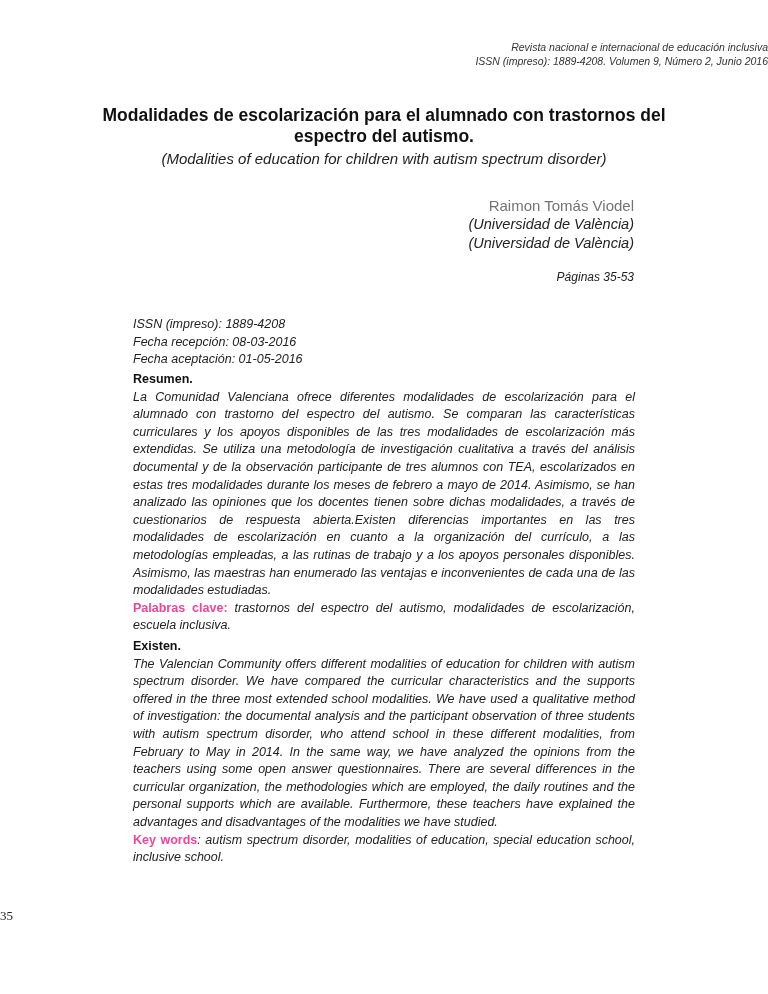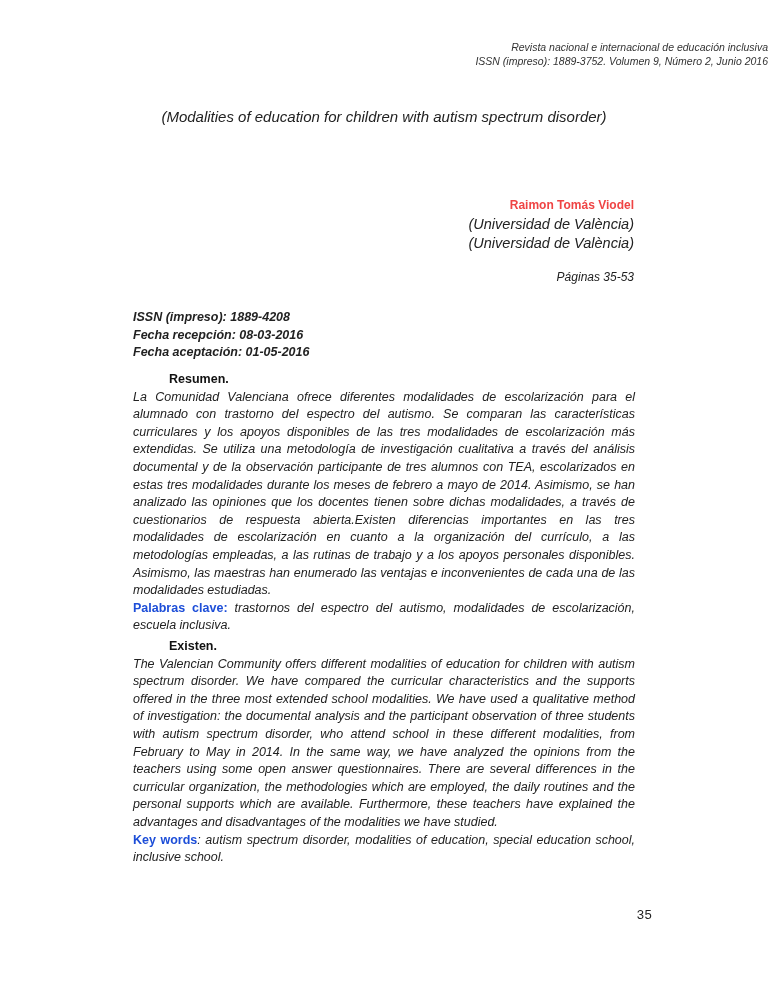--- a/index.html
+++ b/index.html
@@ -15,51 +15,52 @@
   .title-block { position: absolute; top: 105px; left: 100px; width: 568px; text-align: center; }
   .title {
     font-weight: bold; font-size: 17.5px; line-height: 21px; color: #111;
   }
   .subtitle {
     font-style: italic; font-size: 15px; line-height: 20px; color: #222; margin-top: 2px;
   }
   .authors {
     position: absolute; top: 196px; right: 134px; text-align: right; width: 400px;
   }
-  .author-name { font-weight: bold; font-size: 12px; line-height: 19px; color: #ef4444; }
+  .author-name { font-weight: normal; font-size: 15px; line-height: 19px; color: #737373; }
   .affil { font-style: italic; font-size: 14.5px; line-height: 19px; color: #222; }
   .pages-ref {
     position: absolute; top: 270px; right: 134px; font-style: italic; font-size: 12px; color: #222;
   }
   .meta {
-    position: absolute; top: 309px; left: 133px; font-style: italic; font-size: 12.5px; line-height: 17.5px; color: #222; font-weight: bold;
+    position: absolute; top: 316px; left: 133px; font-style: italic; font-size: 12.5px; line-height: 17.5px; color: #222;
   }
   .section { position: absolute; left: 133px; width: 502px; font-size: 12.5px; line-height: 17.6px; }
-  .section-heading { font-weight: bold; color: #111; margin-left: 36px; }
+  .section-heading { font-weight: bold; color: #111; }
   .body-text { font-style: italic; text-align: justify; color: #222; }
-  .kw-label { font-weight: bold; font-style: normal; color: #1d4ed8; }
+  .kw-label { font-weight: bold; font-style: normal; color: #ec4899; }
   .kw-text { font-style: italic; color: #222; }
   .resumen { top: 371px; }
   .abstract { top: 638px; }
   .page-number {
-    position: absolute; top: 908px; left: 0; width: 652px; text-align: right;
-    font-family: Liberation Mono, monospace; font-size: 13px; color: #222;
+    position: absolute; top: 908px; left: 0; width: 652px; text-align: left;
+    font-family: Liberation Serif, serif; font-size: 13px; color: #222;
   }
 </style>
 </head>
 <body>
 
 <div class="page">
 
   <div class="running-header">
     <div>Revista nacional e internacional de educación inclusiva</div>
-    <div>ISSN (impreso): 1889-3752. Volumen 9, Número 2, Junio 2016</div>
+    <div>ISSN (impreso): 1889-4208. Volumen 9, Número 2, Junio 2016</div>
   </div>
 
   <div class="title-block">
+    <div class="title">Modalidades de escolarización para el alumnado con trastornos del espectro del autismo.</div>
     <div class="subtitle">(Modalities of education for children with autism spectrum disorder)</div>
   </div>
 
   <div class="authors">
     <div class="author-name">Raimon Tomás Viodel</div>
     <div class="affil">(Universidad de València)</div>
     <div class="affil">(Universidad de València)</div>
   </div>
 
   <div class="pages-ref">Páginas 35-53</div>

